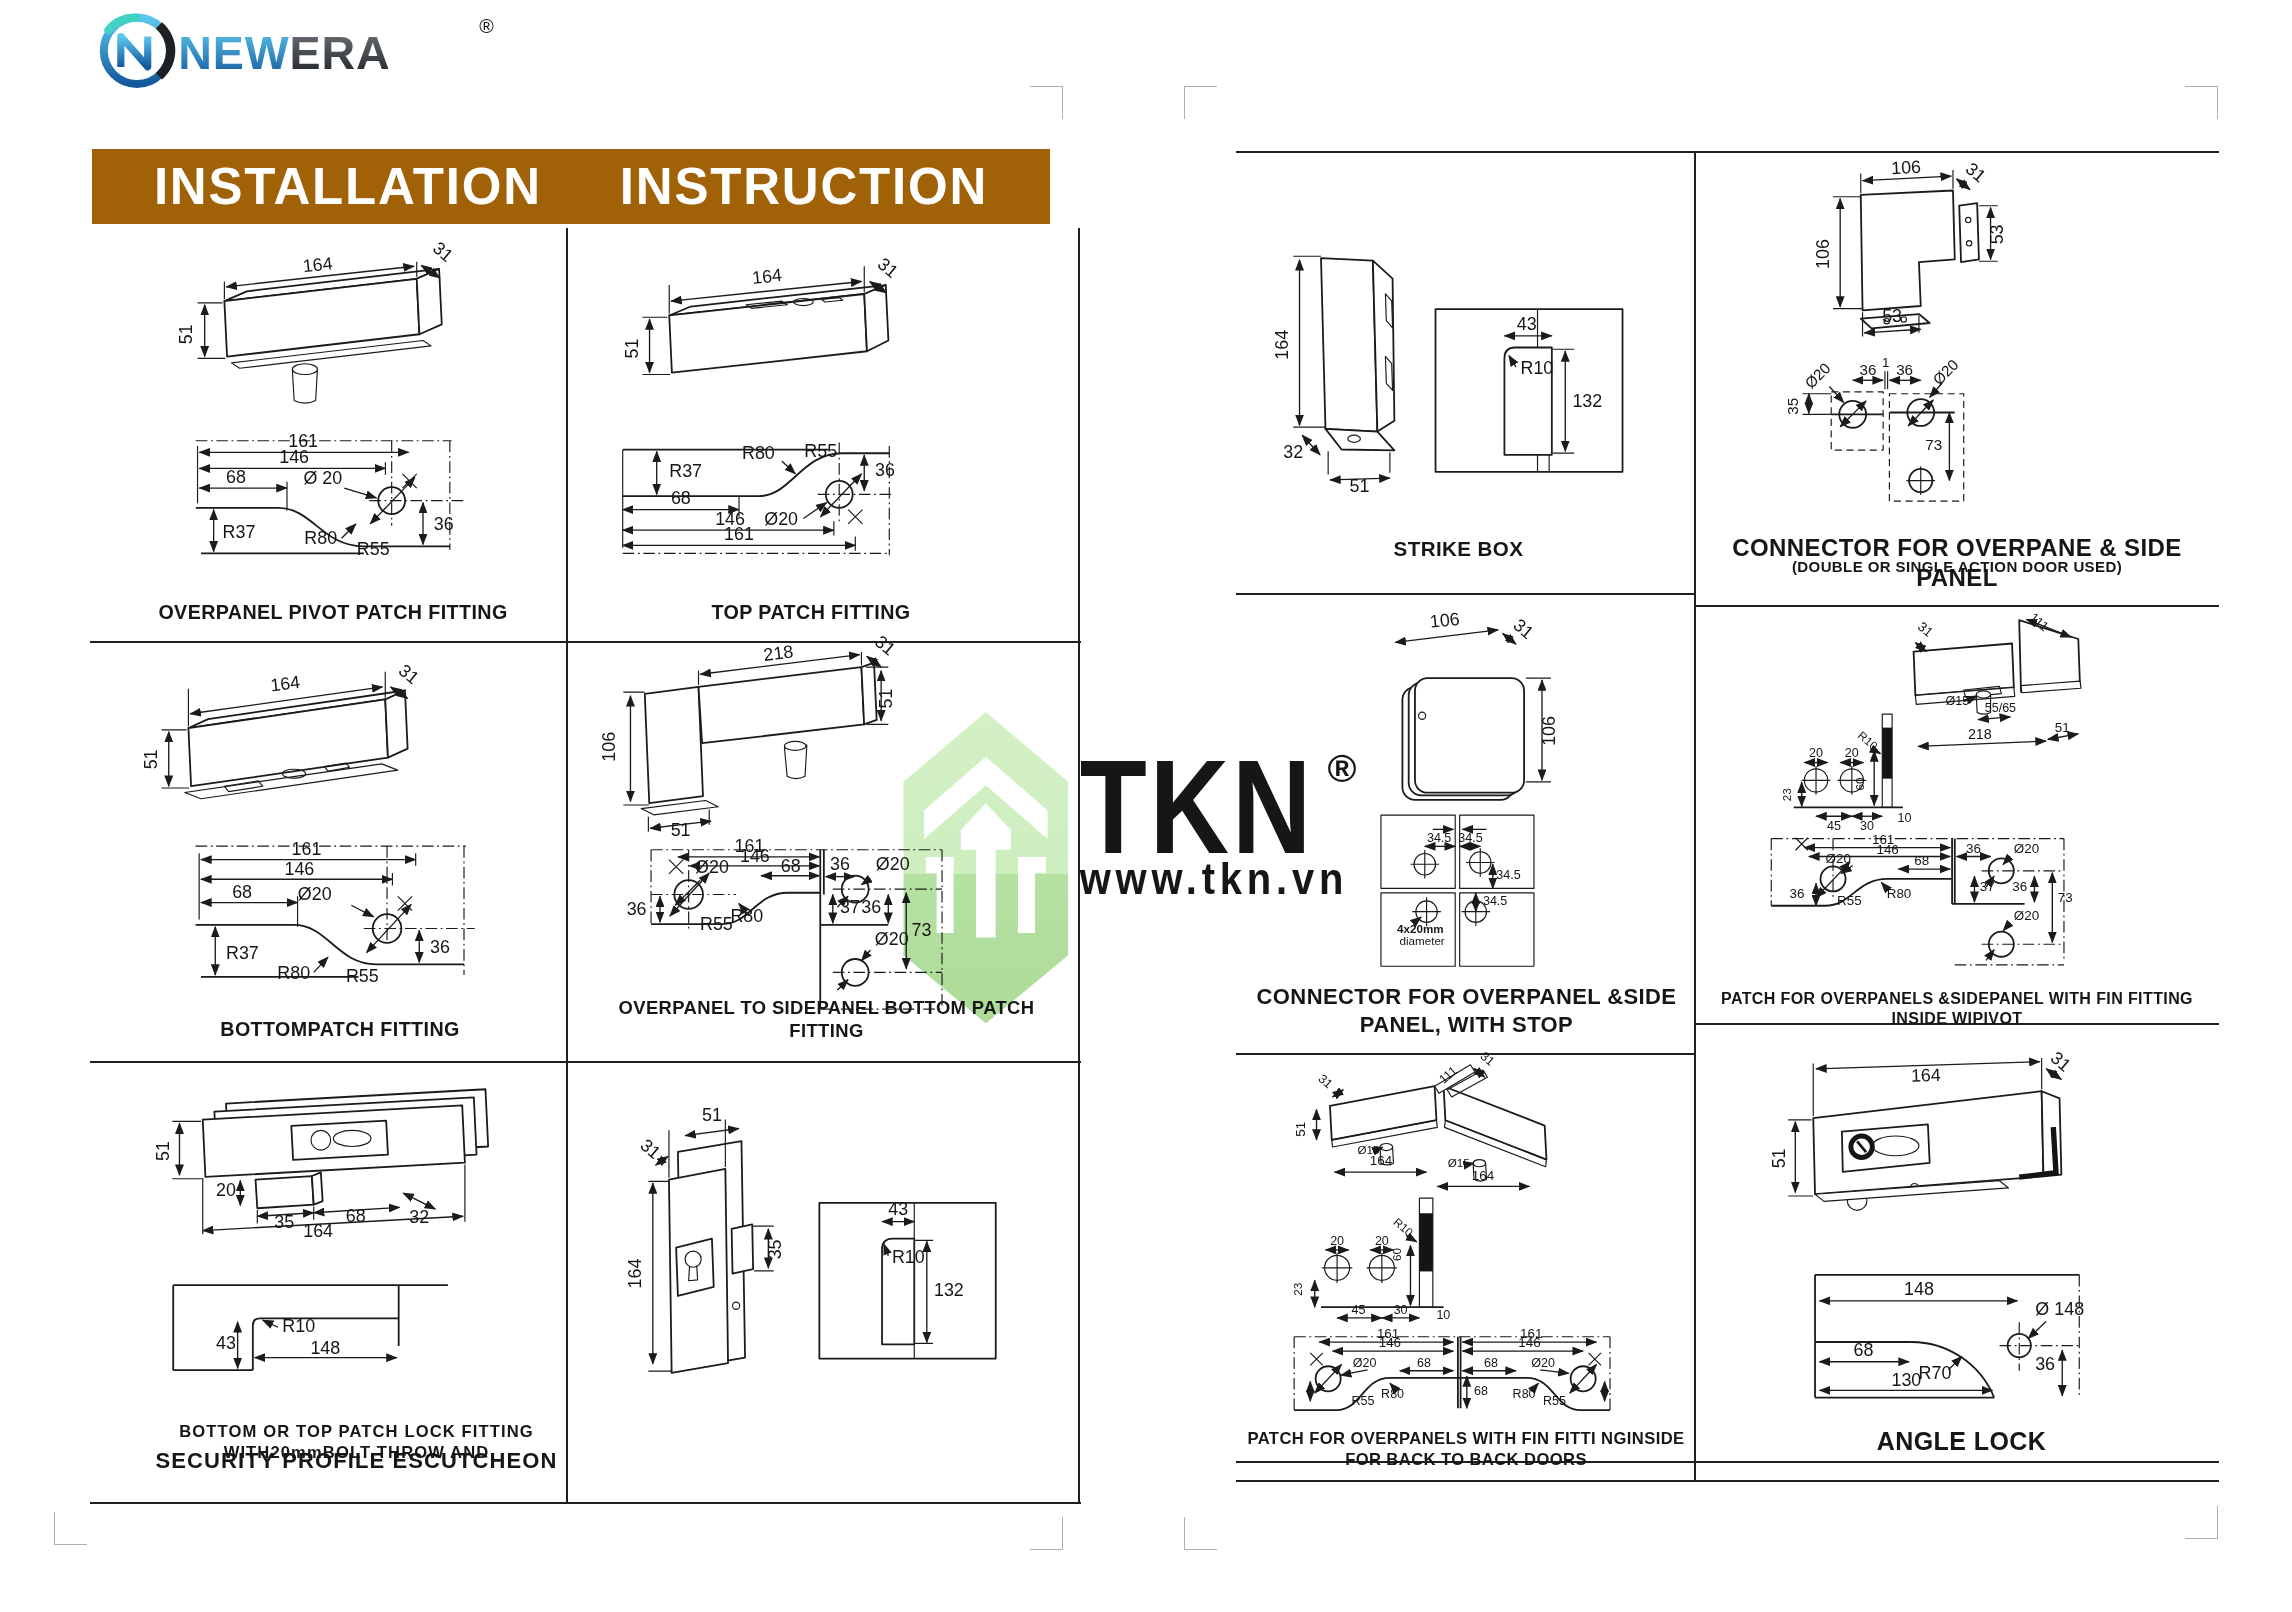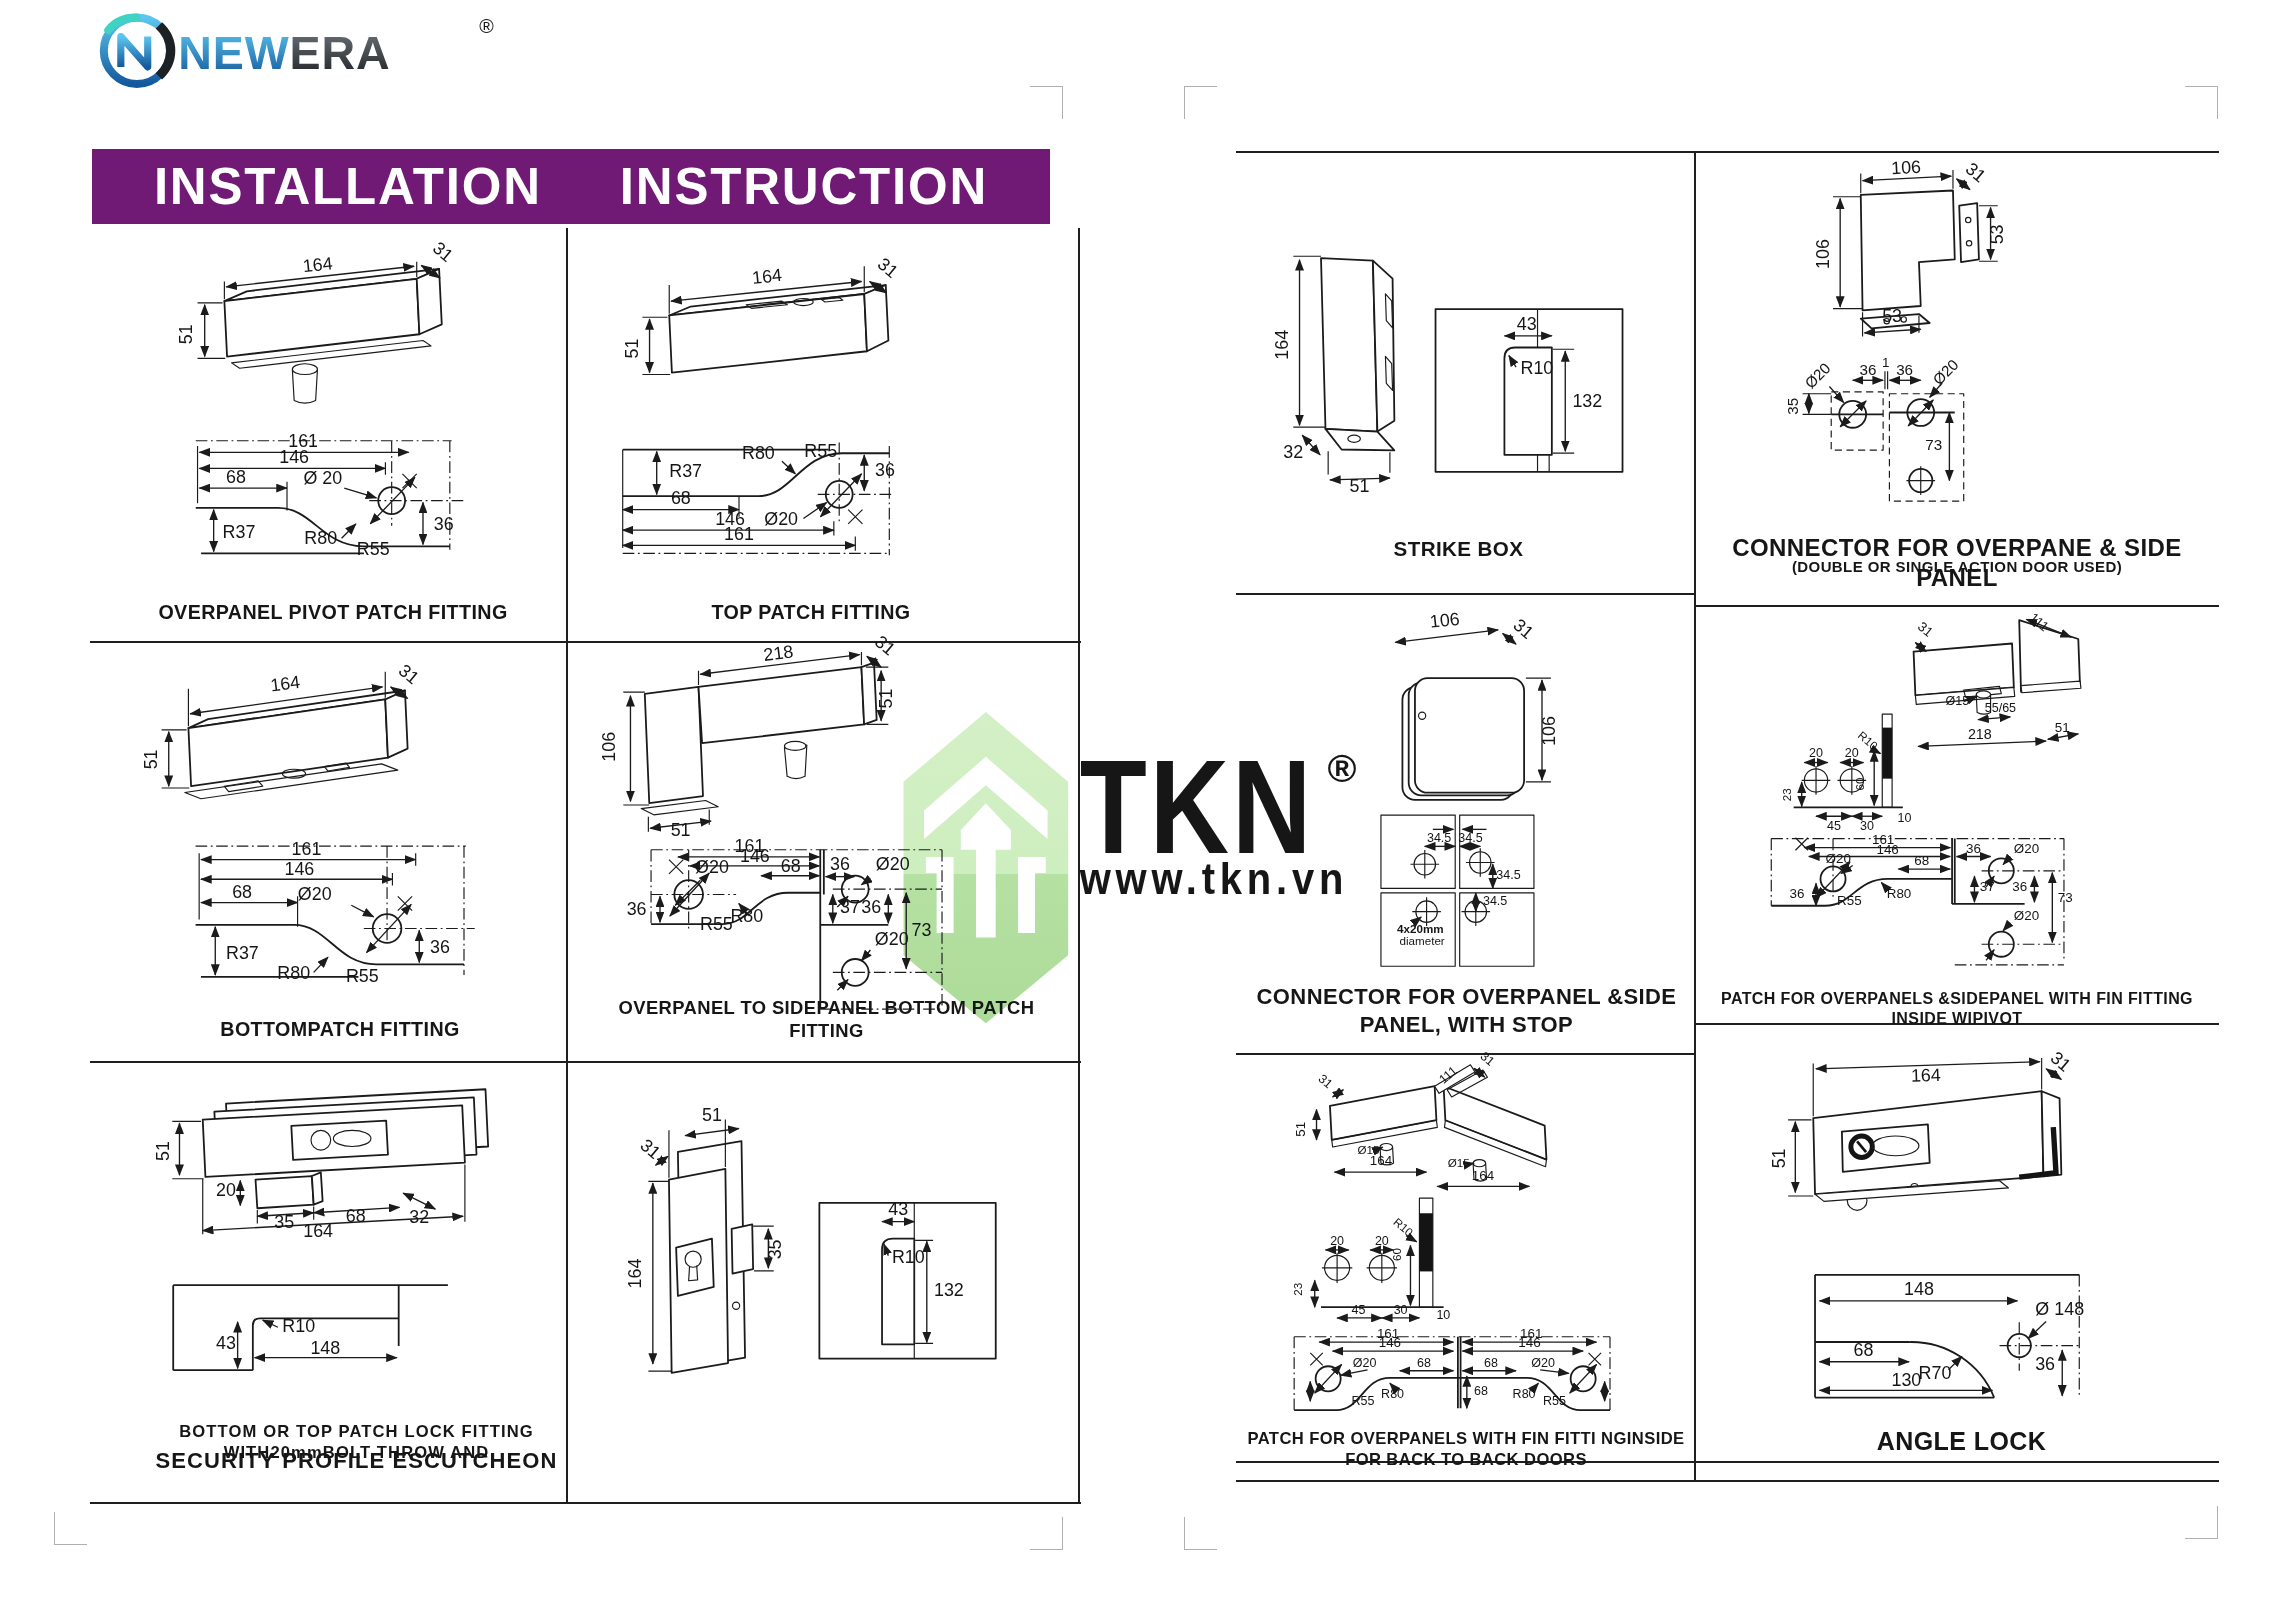--- a/index.html
+++ b/index.html
@@ -3,21 +3,21 @@
 <meta charset="utf-8">
 <style>
   html,body{margin:0;padding:0;background:#ffffff;}
   .page{position:relative;width:2293px;height:1613px;background:#fff;overflow:hidden;
         font-family:"Liberation Sans",sans-serif;color:#161616;}
   .abs{position:absolute;}
   .gline{position:absolute;background:#1f1f1f;}
   .cropmark{position:absolute;width:32px;height:32px;}
   .cap{position:absolute;font-weight:bold;color:#161616;text-align:center;letter-spacing:0.4px;line-height:1.25;}
   .capL{text-align:center;letter-spacing:1.1px;}
-  .banner{position:absolute;left:92px;top:149px;width:958px;height:75px;background:#701a75;
+  .banner{position:absolute;left:92px;top:149px;width:958px;height:75px;background:#a16207;
           color:#fff;font-weight:bold;font-size:51px;text-align:center;line-height:75px;
           letter-spacing:1.8px;word-spacing:23px;white-space:pre;}
   .contact{position:absolute;left:1157px;top:12.5px;width:1119px;font-weight:bold;font-size:29px;
            line-height:33px;color:#2cc32c;letter-spacing:0.2px;}
   svg.diagram{position:absolute;overflow:visible;}
   svg .s{stroke:#1b1b1b;stroke-width:2;fill:none;stroke-linejoin:round;}
   svg .t{stroke-width:1.3;}
   svg .fw{fill:#fff;}
   svg .dim{stroke:#1b1b1b;stroke-width:1.5;fill:none;marker-start:url(#as);marker-end:url(#ae);}
   svg .ae{stroke:#1b1b1b;stroke-width:1.5;fill:none;marker-end:url(#ae);}

